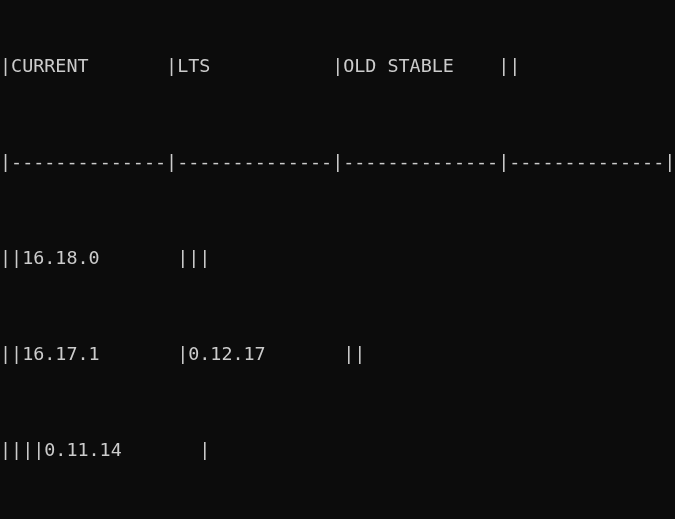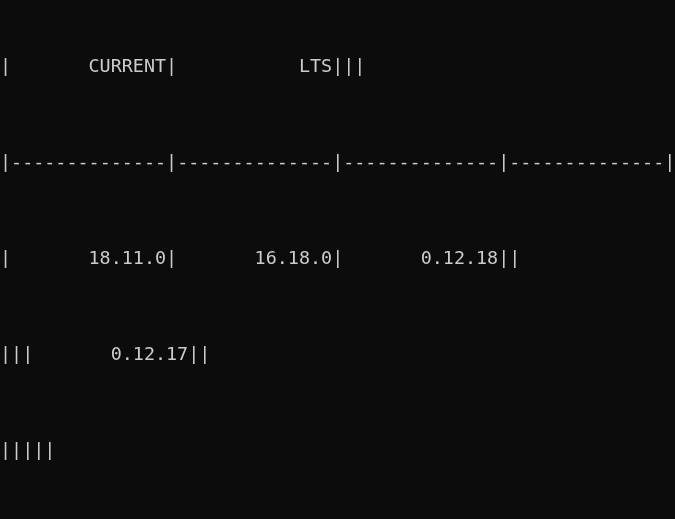--- a/index.html
+++ b/index.html
@@ -18,74 +18,75 @@
   .term-table {
     font-family: "DejaVu Sans Mono", "Liberation Mono", monospace;
     font-size: 18.4px;
     line-height: 24px;
     font-weight: normal;
     color: #cccccc;
     white-space: pre;
   }
   .row { display: flex; height: 24px; }
   .pipe { flex: none; width: 1ch; text-align: center; }
-  .cell { flex: none; width: 14ch; text-align: right; }
+  .cell { flex: none; width: 14ch; text-align: left; }
 </style>
 </head>
 <body>
 
 <div class="screen">
   <div class="term-table" id="term-table">
   <div class="row">
     <span class="pipe">|</span>
     <span class="cell">CURRENT</span>
     <span class="pipe">|</span>
     <span class="cell">LTS</span>
     <span class="pipe">|</span>
+    <span class="cell">OLD STABLE</span>
     <span class="pipe">|</span>
     <span class="pipe">|</span>
   </div>
 
   <div class="row">
     <span class="pipe">|</span>
     <span class="cell">--------------</span>
     <span class="pipe">|</span>
     <span class="cell">--------------</span>
     <span class="pipe">|</span>
     <span class="cell">--------------</span>
     <span class="pipe">|</span>
     <span class="cell">--------------</span>
     <span class="pipe">|</span>
   </div>
 
   <div class="row">
     <span class="pipe">|</span>
-    <span class="cell">18.11.0</span>
     <span class="pipe">|</span>
     <span class="cell">16.18.0</span>
     <span class="pipe">|</span>
-    <span class="cell">0.12.18</span>
     <span class="pipe">|</span>
     <span class="pipe">|</span>
   </div>
 
   <div class="row">
     <span class="pipe">|</span>
     <span class="pipe">|</span>
+    <span class="cell">16.17.1</span>
     <span class="pipe">|</span>
     <span class="cell">0.12.17</span>
     <span class="pipe">|</span>
     <span class="pipe">|</span>
   </div>
 
   <div class="row">
     <span class="pipe">|</span>
     <span class="pipe">|</span>
     <span class="pipe">|</span>
     <span class="pipe">|</span>
+    <span class="cell">0.11.14</span>
     <span class="pipe">|</span>
   </div>
 
   
 
   
 
   
 
   

